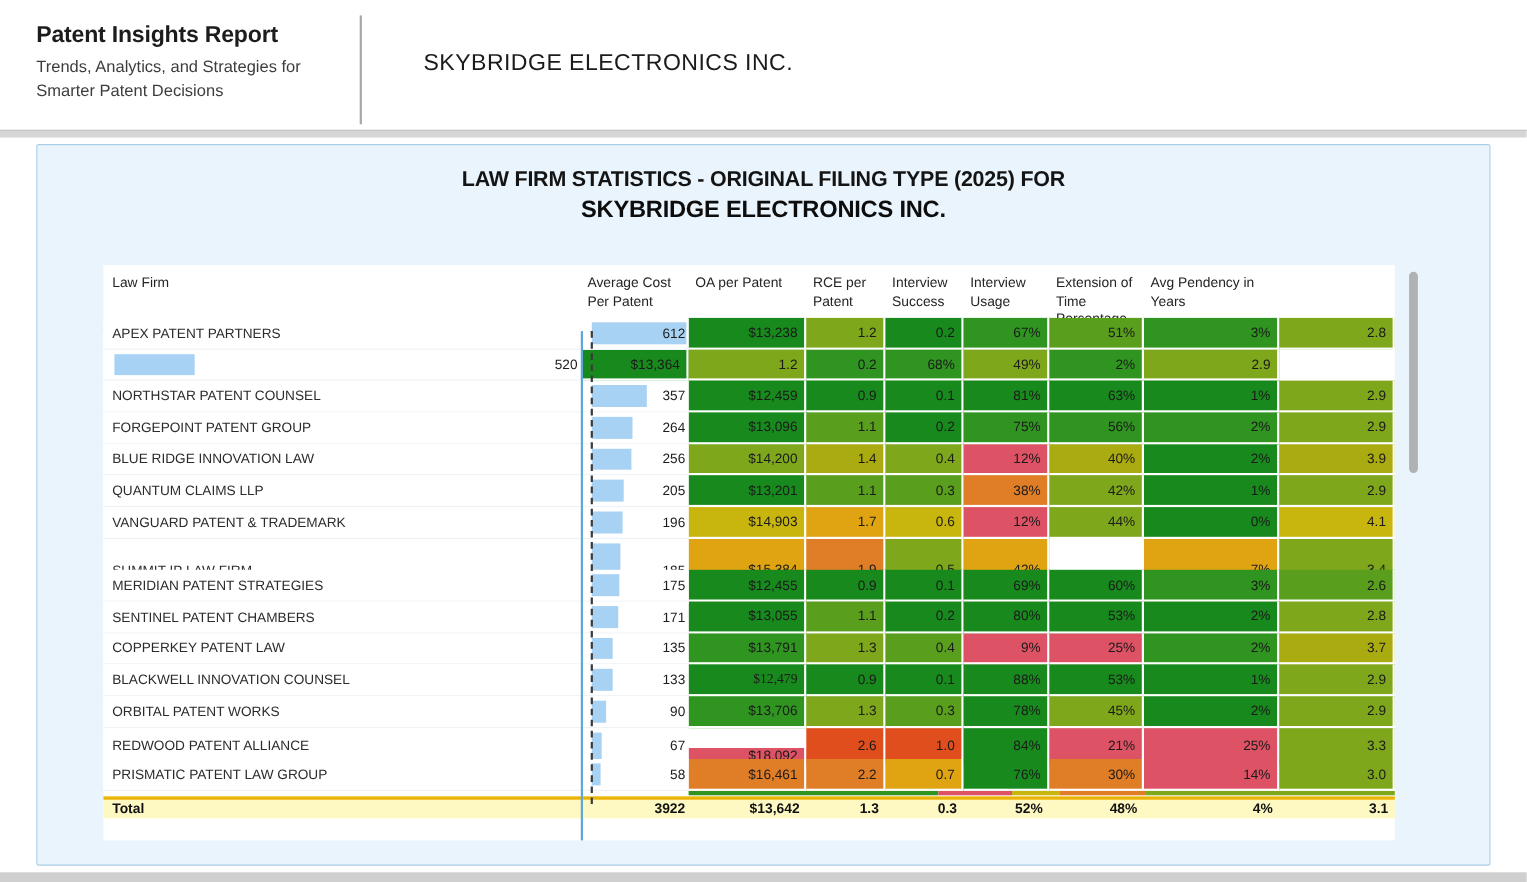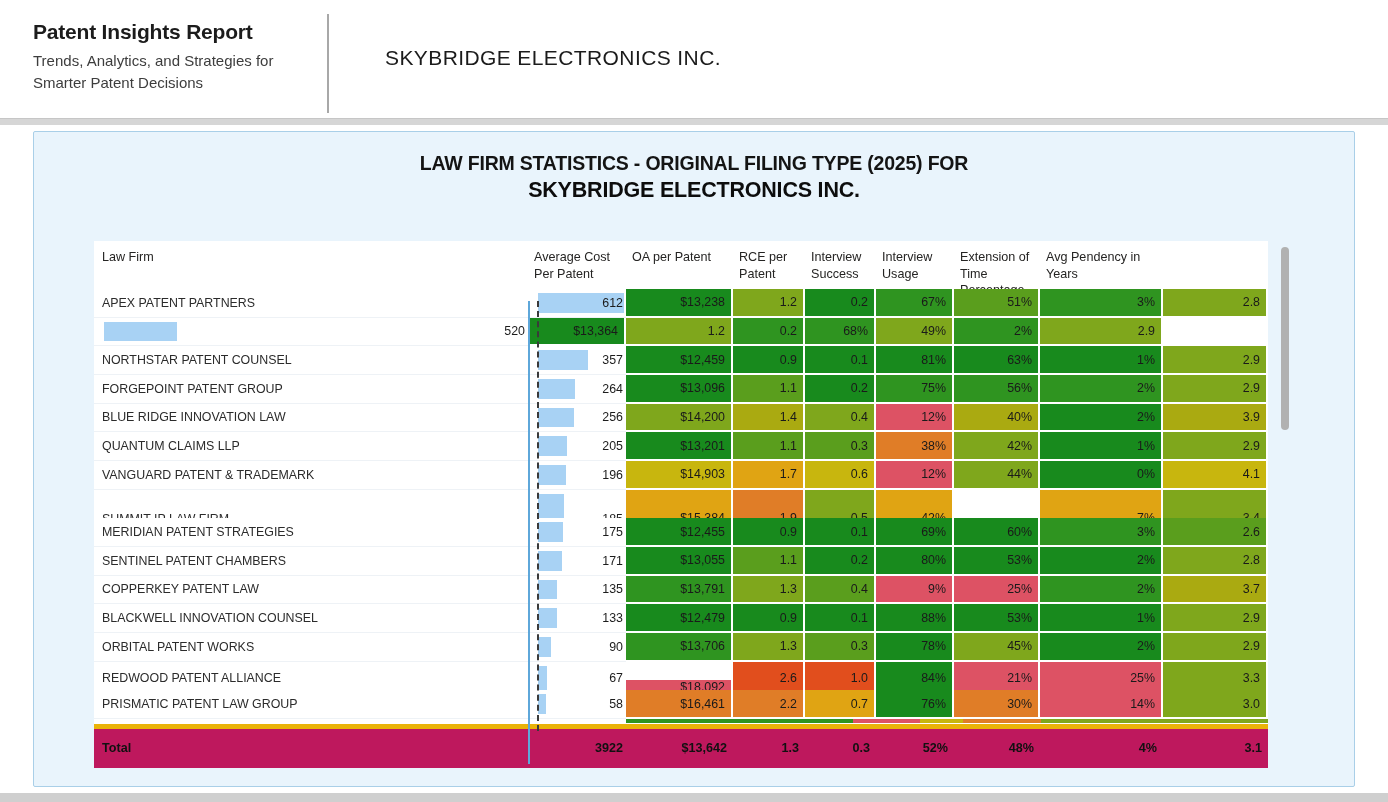--- a/index.html
+++ b/index.html
@@ -47,21 +47,21 @@
   .mcell { display:flex; align-items:center; justify-content:flex-end; padding-right:6px;
            font-size:12.4px; color:#1a1a1a; border-right:2px solid #fff; border-bottom:2px solid #fff; }
 
   .col-sep { position:absolute; left:434px; top:60px; width:2px; height:463px; background:#5ea7da; z-index:3; }
   .bar-baseline { position:absolute; left:443px; top:60px; height:430px; width:0;
                   border-left:2px dashed #3a3a3a; z-index:4; }
 
   .sliver { margin-left:532px; width:642px; height:4.9px; display:flex; background:#fff; }
   .sliver > div { height:4px; }
 
-  .totrow { height:44px; border-top:5px solid #eab308; background:#be185d; }
+  .totrow { height:20px; border-top:3px solid #eab308; background:#fef9c3; }
   .tot-label { display:flex; align-items:center; padding-left:8px; font-size:12.6px; font-weight:700; color:#111; }
   .tot-num { display:flex; align-items:center; justify-content:flex-end; padding-right:3px;
              font-size:12.6px; font-weight:700; color:#111; }
   .tot-m { display:flex; align-items:center; justify-content:flex-end; padding-right:6px;
            font-size:12.6px; font-weight:700; color:#111; }
 
   .scrollbar-track { position:absolute; left:1247px; top:110px; width:9px; height:522px; }
   .scrollbar-thumb { position:absolute; left:0; top:5px; width:8px; height:183px; background:#b1b1b1; border-radius:4px; }
 </style>
 </head>
@@ -250,21 +250,21 @@
             <div class="mcell" style="background: rgb(221, 82, 100);">25%</div>
             <div class="mcell" style="background: rgb(47, 148, 32);">2%</div>
             <div class="mcell" style="background: rgb(170, 170, 17);">3.7</div>
           </div>
           <div class="trow grid9">
     <div class="firm-cell">BLACKWELL INNOVATION COUNSEL</div>
     <div class="tp-cell">
       <div class="tp-bar" style="width: 18.7px; background: rgb(168, 210, 244);"></div>
       <div class="tp-val">133</div>
     </div>
-  <div class="mcell" style="background: rgb(24, 138, 29);">$12,479</div>
+  <div class="mcell" style="background: rgb(24, 138, 29); font-family: Liberation Serif, serif;">$12,479</div>
             <div class="mcell" style="background: rgb(24, 138, 29);">0.9</div>
             <div class="mcell" style="background: rgb(24, 138, 29);">0.1</div>
             <div class="mcell" style="background: rgb(24, 138, 29);">88%</div>
             <div class="mcell" style="background: rgb(24, 138, 29);">53%</div>
             <div class="mcell" style="background: rgb(24, 138, 29);">1%</div>
             <div class="mcell" style="background: rgb(127, 167, 28);">2.9</div>
           </div>
           <div class="trow grid9">
     <div class="firm-cell">ORBITAL PATENT WORKS</div>
     <div class="tp-cell">

